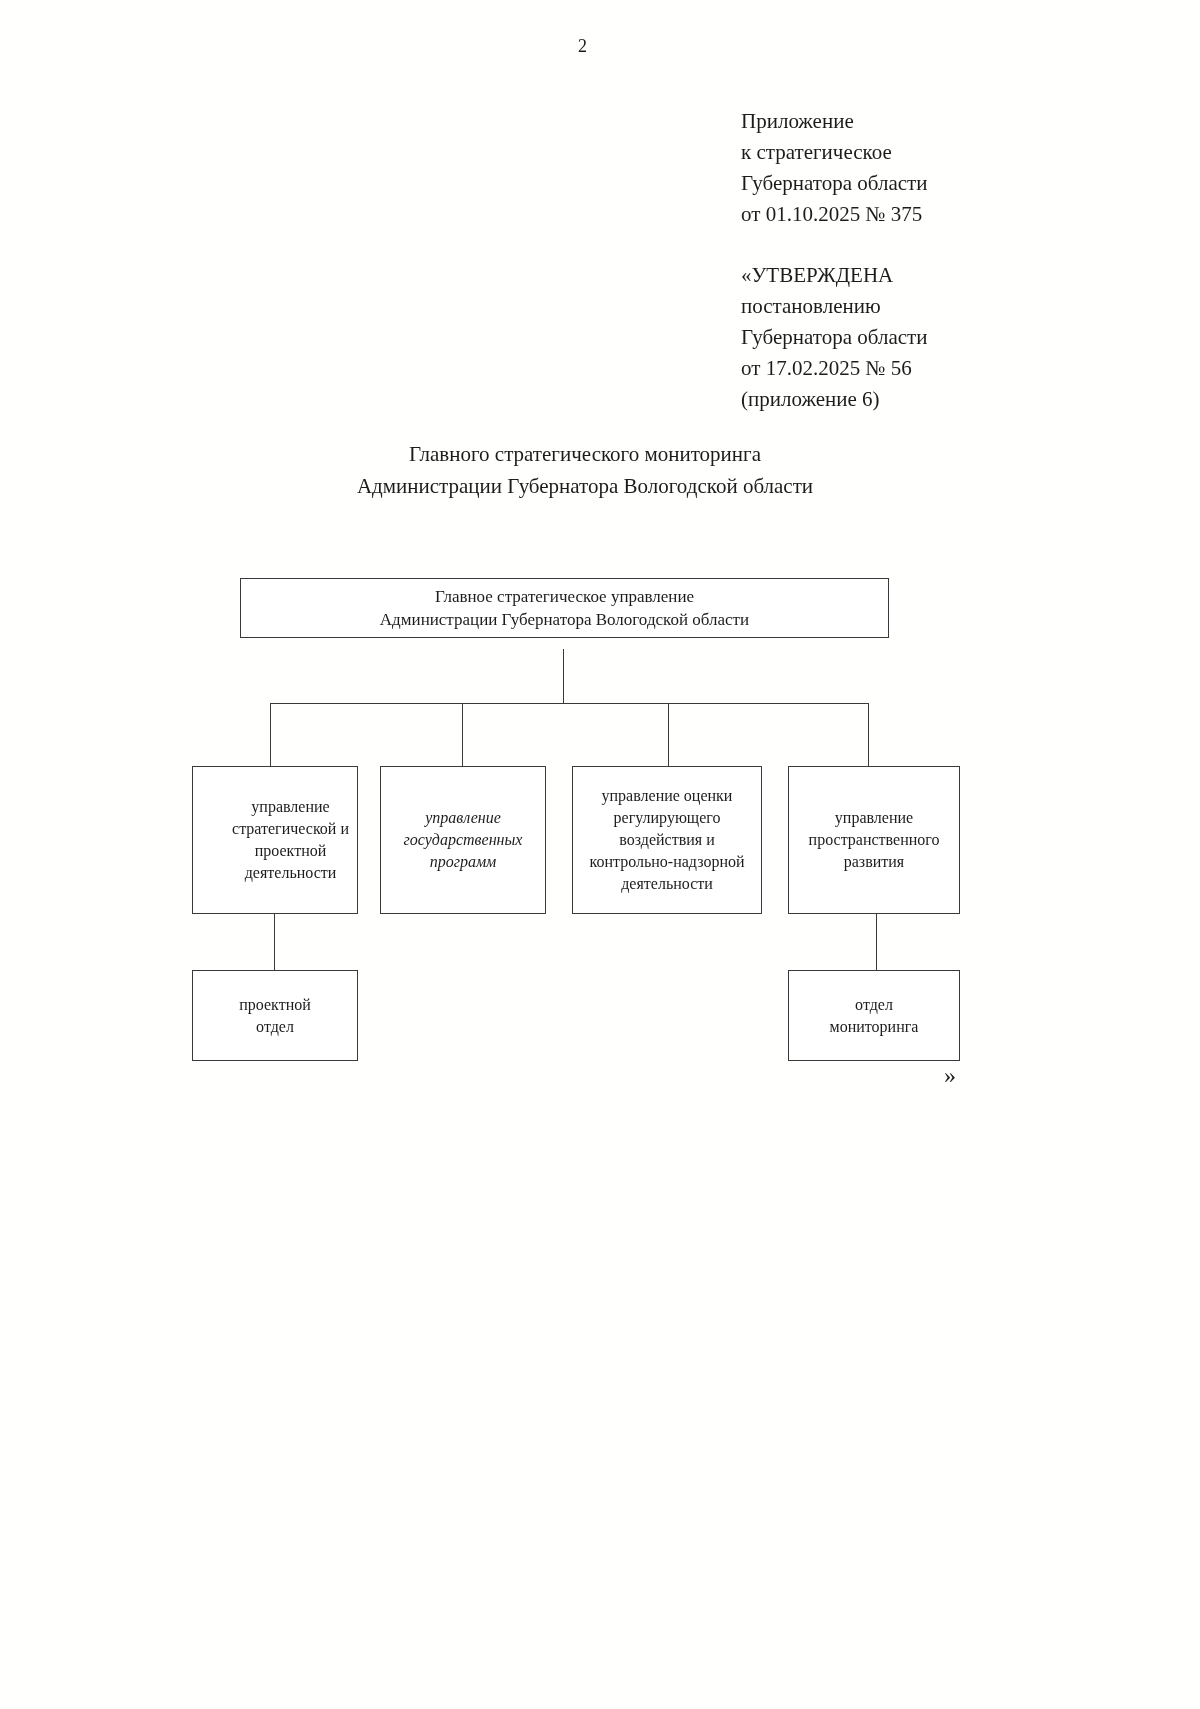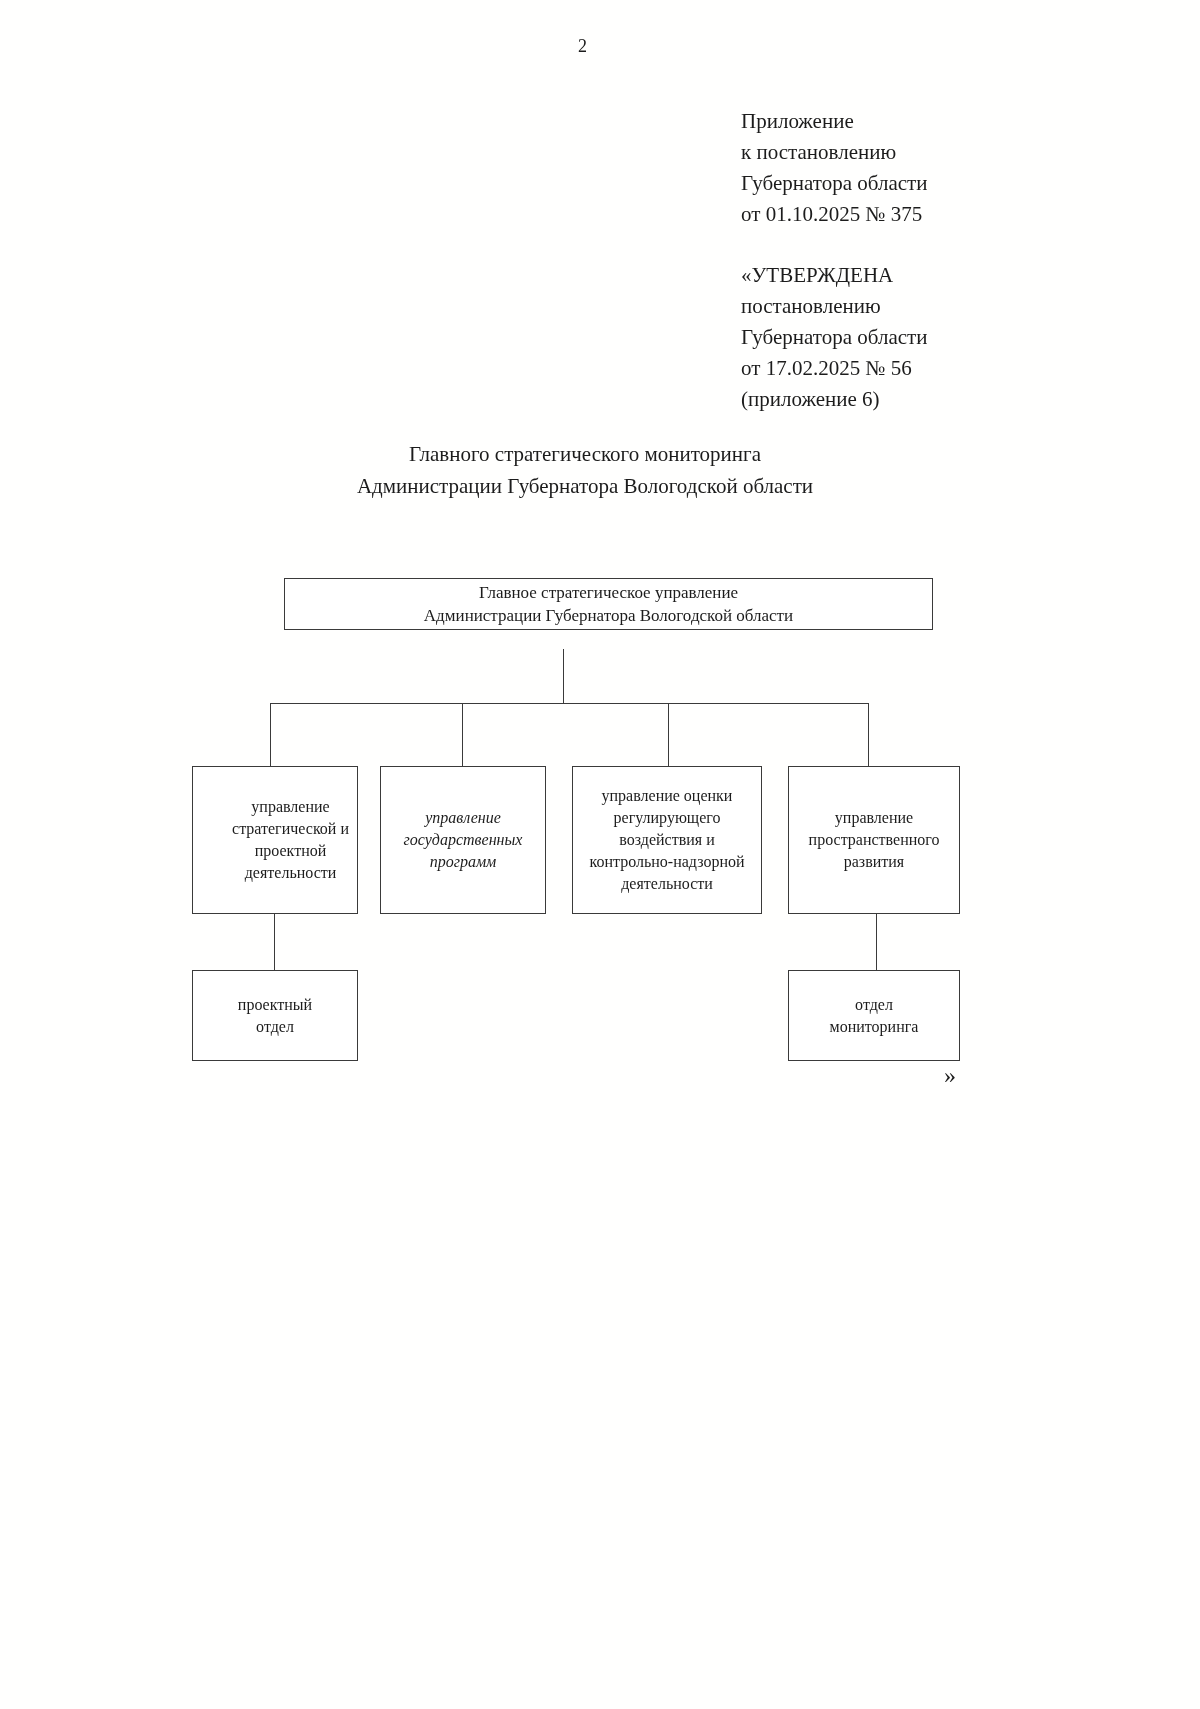--- a/index.html
+++ b/index.html
@@ -61,24 +61,23 @@
     text-align: center;
     font-size: 16px;
     line-height: 22px;
     box-sizing: border-box;
     padding: 4px 7px;
   }
   .box-root {
     left: 240px;
     top: 578px;
     width: 649px;
-    height: 52px;
+    height: 60px;
     font-size: 17px;
     line-height: 23px;
-    margin-left: 44px;
   }
   .box-dept  { top: 766px; height: 148px; }
   .box-dept1 { left: 192px; width: 166px; padding-left: 38px; }
   .box-dept2 { left: 380px; width: 166px; font-style: italic; }
   .box-dept3 { left: 572px; width: 190px; }
   .box-dept4 { left: 788px; width: 172px; font-family: Liberation Serif, serif; }
   .box-sub   { top: 970px; height: 91px; }
   .box-sub1  { left: 192px; width: 166px; }
   .box-sub2  { left: 788px; width: 172px; }
   .line {
@@ -104,21 +103,21 @@
 </style>
 </head>
 <body>
 
 <div class="page">
 
   <div class="page-number">2</div>
 
   <div class="ref-block annex">
     <div>Приложение</div>
-    <div>к постановлению</div>
+    <div>к стратегическое</div>
     <div>Губернатора области</div>
     <div>от 01.10.2025 № 375</div>
   </div>
 
   <div class="ref-block approval">
     <div>«УТВЕРЖДЕНА</div>
     <div>постановлению</div>
     <div>Губернатора области</div>
     <div>от 17.02.2025 № 56</div>
     <div>(приложение 6)</div>
@@ -145,21 +144,21 @@
 
     <div class="box box-dept box-dept1">управление стратегической и проектной деятельности</div>
     <div class="box box-dept box-dept2">управление государственных программ</div>
     <div class="box box-dept box-dept3">управление оценки регулирующего воздействия и контрольно-надзорной деятельности</div>
     <div class="box box-dept box-dept4">управление пространственного развития</div>
 
     <div class="line v-line sub-drop1"></div>
     <div class="line v-line sub-drop2"></div>
 
     <div class="box box-sub box-sub1">
-      <div>проектный</div>
+      <div>проектной</div>
       <div>отдел</div>
     </div>
     <div class="box box-sub box-sub2">
       <div>отдел</div>
       <div>мониторинга</div>
     </div>
 
     <div class="closing-quote">»</div>
 
   </div>

